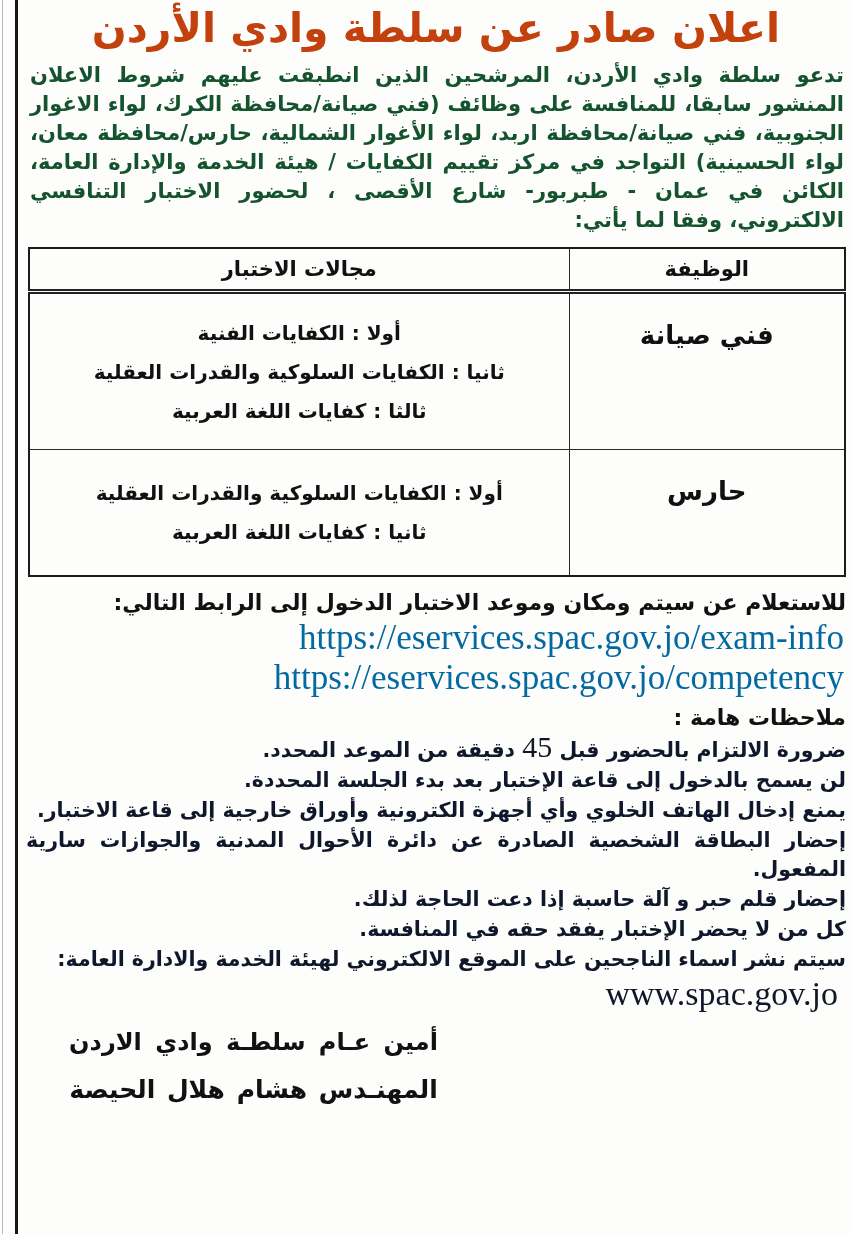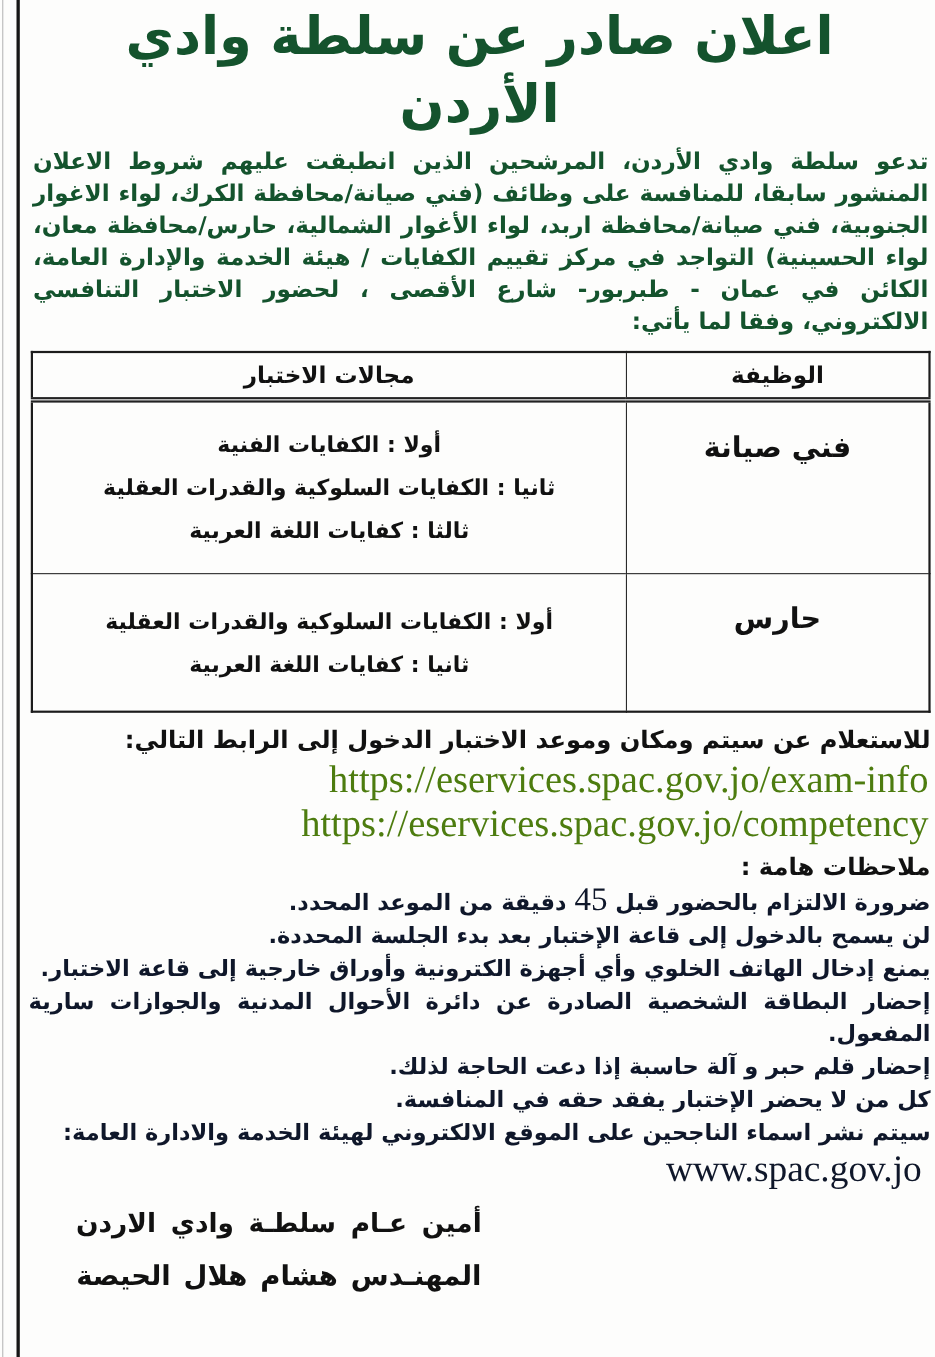--- a/index.html
+++ b/index.html
@@ -8,21 +8,21 @@
     background:#fdfdfc;color:#111;
     font-family:"DejaVu Sans",sans-serif;
     direction:rtl;
   }
   .edge-rule-light{position:absolute;left:2px;top:0;width:1px;height:100%;background:#b9b9b9;}
   .edge-rule-dark{position:absolute;left:15px;top:0;width:3px;height:100%;background:#161616;}
   .content{position:absolute;top:0;left:26px;right:4px;}
 
   .doc-title{
     margin:2px 16px 6px;text-align:center;
-    font-size:48px;font-weight:bold;line-height:1.3;color:#14532d;
+    font-size:41px;font-weight:bold;line-height:1.3;color:#c2410c;
   }
   .intro{
     margin:4px 2px 12px 4px;
     font-size:21px;font-weight:bold;line-height:29px;
     text-align:justify;text-align-last:right;color:#14532d;
   }
 
   table.exam-table{
     width:816px;margin:8px 0 10px 0;
     border-collapse:collapse;border:2px solid #1c1c1c;
@@ -43,21 +43,21 @@
     font-size:26px;font-weight:bold;
   }
   td.areas-cell{vertical-align:middle;text-align:center;font-size:20px;font-weight:bold;}
   .area-line{margin:13px 0;line-height:26px;}
 
   .link-label{margin:9px 0 0;font-size:22px;font-weight:bold;text-align:right;line-height:32px;}
   .url-line{
     direction:ltr;unicode-bidi:embed;text-align:right;
     margin:0 2px 2px 0;
     font-family:"Liberation Serif","DejaVu Serif",serif;
-    font-size:35px;line-height:38px;color:#4d7c0f;
+    font-size:35px;line-height:38px;color:#0369a1;
   }
 
   .notes-heading{margin:8px 0 2px;font-size:22px;font-weight:bold;}
   .note{
     margin:0 0 1px;font-size:20.5px;font-weight:bold;line-height:29px;
     text-align:justify;text-align-last:right;color:#0f172a;
   }
   .minutes-num{font-family:"Liberation Serif","DejaVu Serif",serif;font-size:30px;font-weight:normal;line-height:1;}
 
   .site-line{

